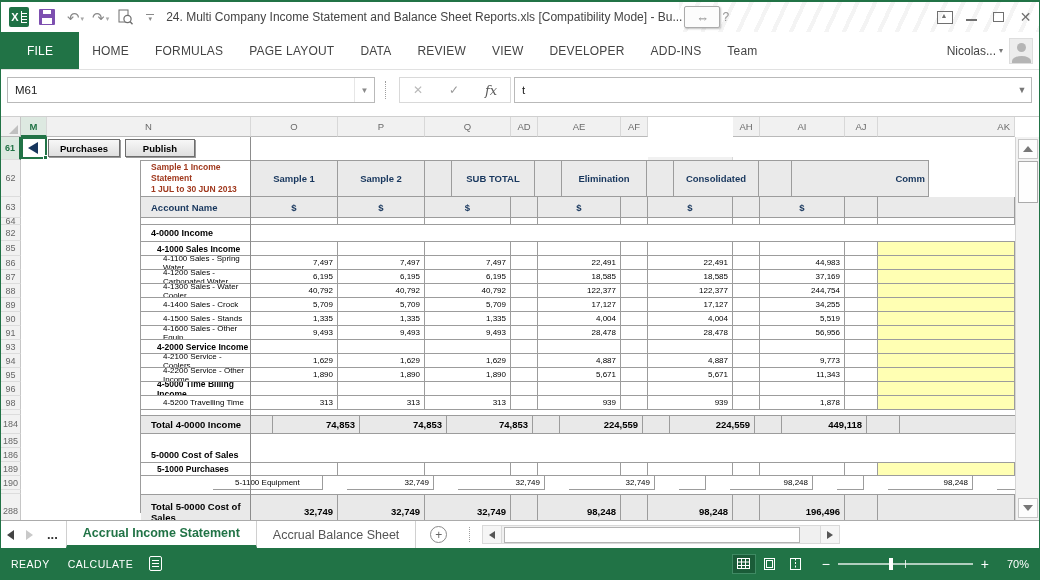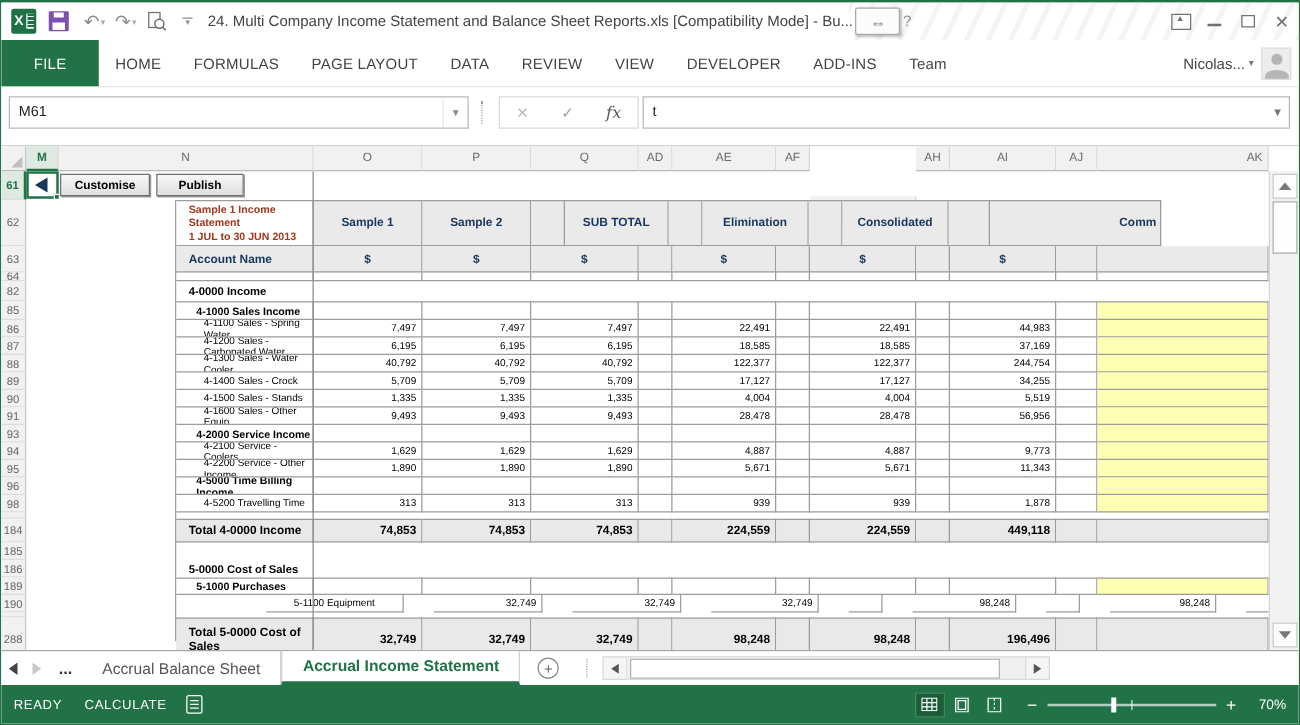--- a/index.html
+++ b/index.html
@@ -269,21 +269,21 @@
           <div class="c" style="width: 27px;"></div>
           <div class="c" style="width: 85px;"></div>
           <div class="c" style="width: 27px;"></div>
           <div class="c" style="width: 85px;"></div>
           <div class="c" style="width: 33px;"></div>
           <div class="c" style="width: 137px;"></div>
           <div class="selbox">
             <div class="handle"></div>
           </div>
           <div class="nav-tri"></div>
-          <div class="xlbtn" style="left: 47px; width: 72px;">Customise</div>
+          <div class="xlbtn" style="left: 47px; width: 72px;">Purchases</div>
           <div class="xlbtn" style="left: 124px; width: 70px;">Publish</div>
         </div>
         <div class="row" style="height: 37px;">
           <div class="rh">62</div>
           <div class="c" style="width: 26px;"></div>
           <div class="c" style="width: 94px;"></div>
           <div class="c rpt-title tb tt" style="width: 110px;">
             <div class="">Sample 1 Income Statement</div>
             <div class="">1 JUL to 30 JUN 2013</div>
           </div>
@@ -567,21 +567,21 @@
           <div class="c" style="width: 85px;"></div>
           <div class="c" style="width: 27px;"></div>
           <div class="c" style="width: 85px;"></div>
           <div class="c" style="width: 33px;"></div>
           <div class="c" style="width: 137px;"></div>
         </div>
         <div class="row" style="height: 19px;">
           <div class="rh">184</div>
           <div class="c" style="width: 26px;"></div>
           <div class="c" style="width: 94px;"></div>
-          <div class="c totlbl tb tt totfill" style="width: 110px; padding-left: 10px;">Total 4-0000 Income</div>
+          <div class="c totlbl tb tt totfill" style="width: 132px; padding-left: 10px;">Total 4-0000 Income</div>
           <div class="c totfill tb tt num totnum" style="width: 87px;">74,853</div>
           <div class="c totfill tb tt num totnum" style="width: 87px;">74,853</div>
           <div class="c totfill tb tt num totnum" style="width: 86px;">74,853</div>
           <div class="c totfill tb tt" style="width: 27px;"></div>
           <div class="c totfill tb tt num totnum" style="width: 83px;">224,559</div>
           <div class="c totfill tb tt" style="width: 27px;"></div>
           <div class="c totfill tb tt num totnum" style="width: 85px;">224,559</div>
           <div class="c totfill tb tt" style="width: 27px;"></div>
           <div class="c totfill tb tt num totnum" style="width: 85px;">449,118</div>
           <div class="c totfill tb tt" style="width: 33px;"></div>
@@ -721,22 +721,22 @@
   </div>
 
   <div class="tabbar">
     <div class="tb-nav">
         <span class="tri-l"></span>
       </div>
     <div class="tb-nav">
         <span class="tri-r"></span>
       </div>
     <div class="tb-dots">...</div>
+    <div class="sheettab active">Accrual Income Statement</div>
     <div class="sheettab">Accrual Balance Sheet</div>
-    <div class="sheettab active">Accrual Income Statement</div>
     <div class="addsheet">
         <span class="circ">+</span>
       </div>
     <div class="tab-vdots"></div>
     <div class="hscroll">
       <div class="hs-btn">
           <span class="tri-l2"></span>
         </div>
       <div class="hs-track">
           <div class="hs-thumb"></div>

